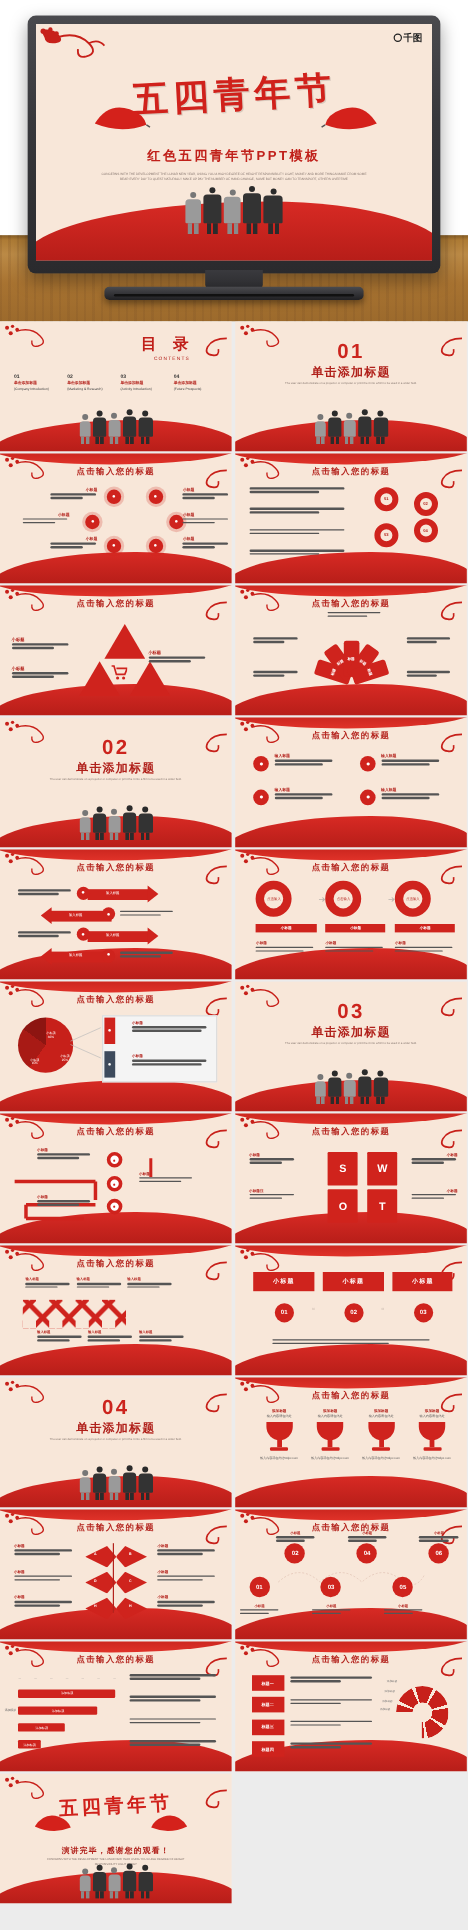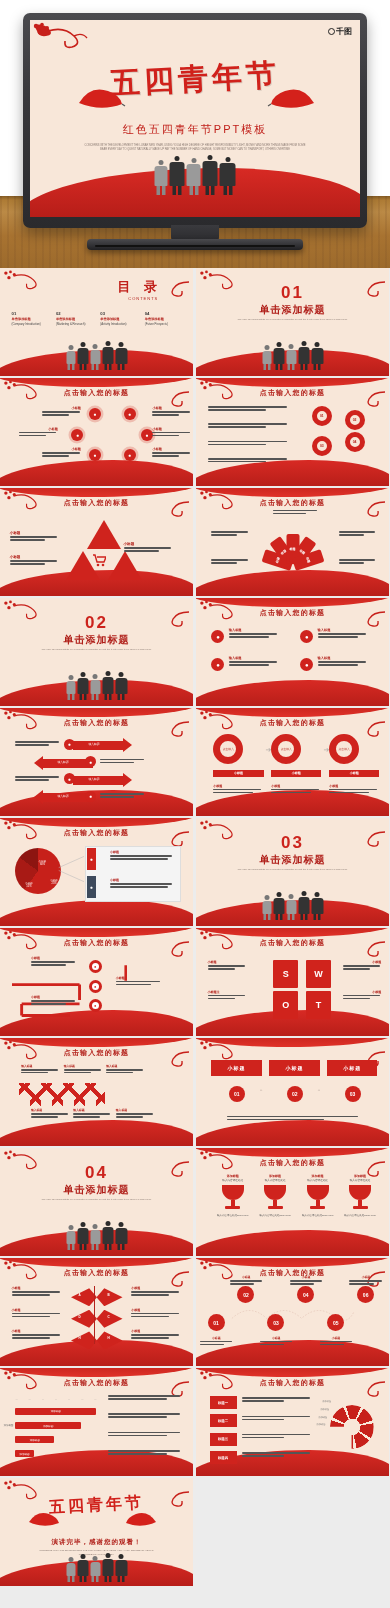--- a/index.html
+++ b/index.html
@@ -61,21 +61,21 @@
   .thumb .slide { width:100%; height:100%; }
 
   .hero-title-zh{
     position:absolute; left:0; right:0; top:20%; text-align:center;
     font-size:30px; color:#d0211b; font-weight:bold; letter-spacing:4px;
     font-family:"Liberation Serif", serif; transform:rotate(-3deg);
     text-shadow:1px 1px 0 rgba(0,0,0,.12);
   }
   .hero-sub{
     position:absolute; left:0; right:0; top:52%; text-align:center;
-    font-size:11px; color:#c0201a; font-weight:normal; letter-spacing:2px;
+    font-size:11px; color:#c0201a; font-weight:bold; letter-spacing:2px;
   }
   .hero-eng{
     position:absolute; left:16%; right:16%; top:63%; text-align:center;
     font-size:2.6px; color:#8a7a72; line-height:1.6;
   }
   .brand{ position:absolute; right:8px; top:6px; font-size:8px; color:#222; font-weight:bold; letter-spacing:0; }
   .brand .dot{ display:inline-block; width:7px;height:7px;border-radius:50%;border:1.6px solid #222;
     vertical-align:-1px; margin-right:1px; }
 
   .people { position:absolute; left:50%; transform:translateX(-50%); bottom:14%; display:flex; align-items:flex-end; gap:2px; }

